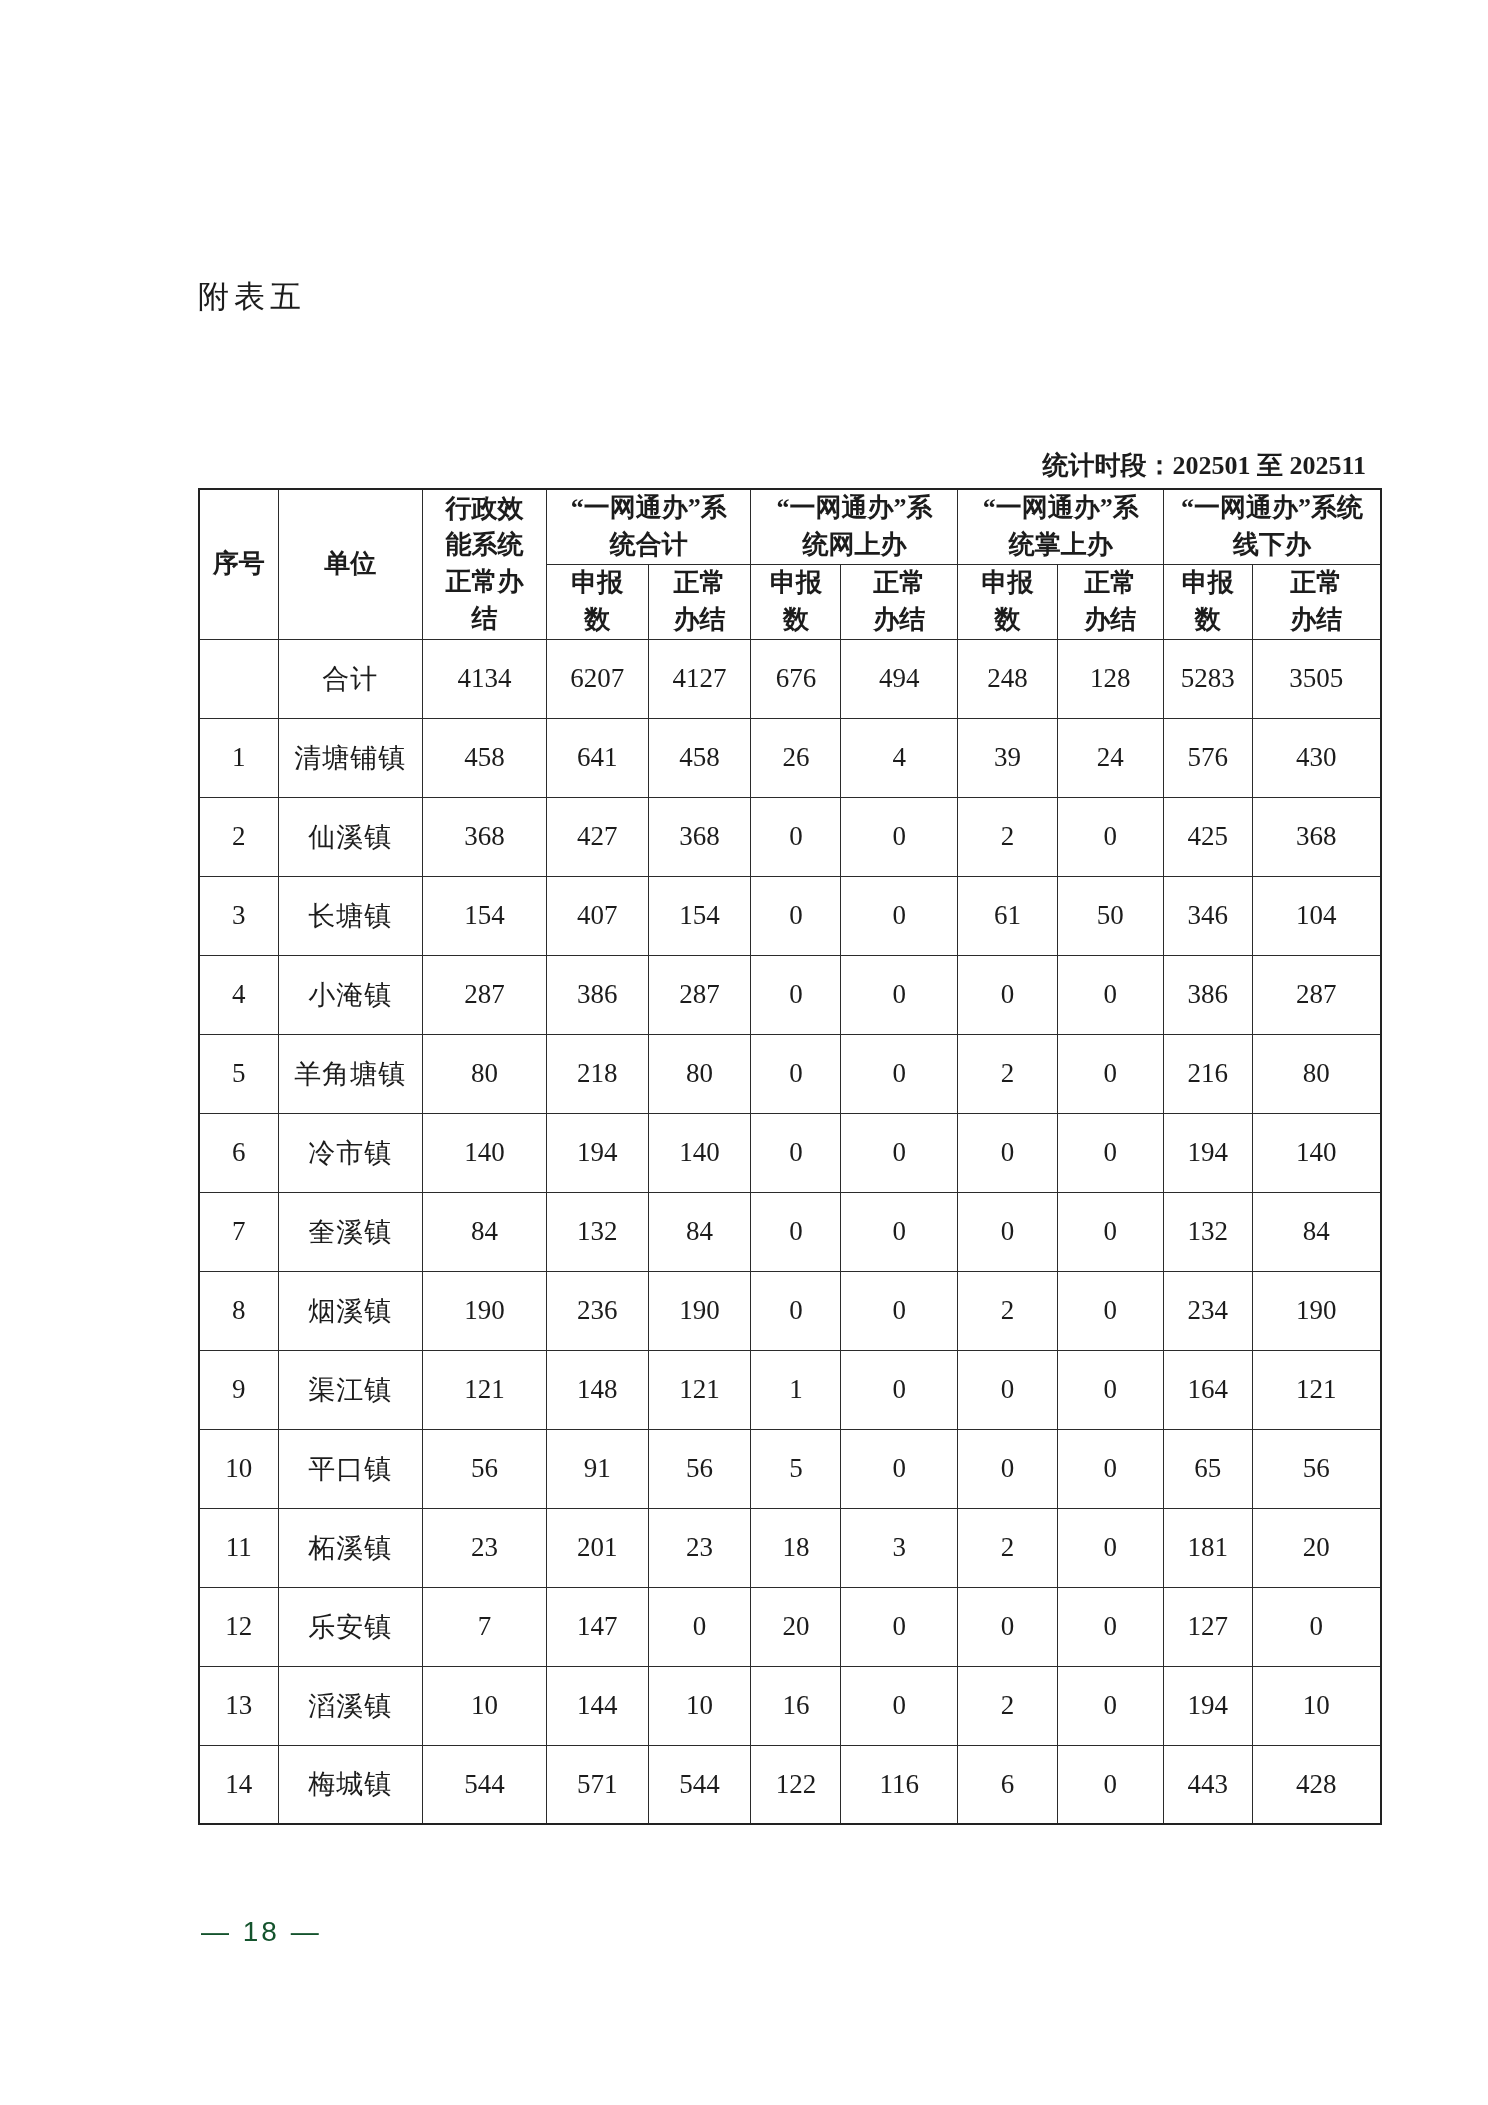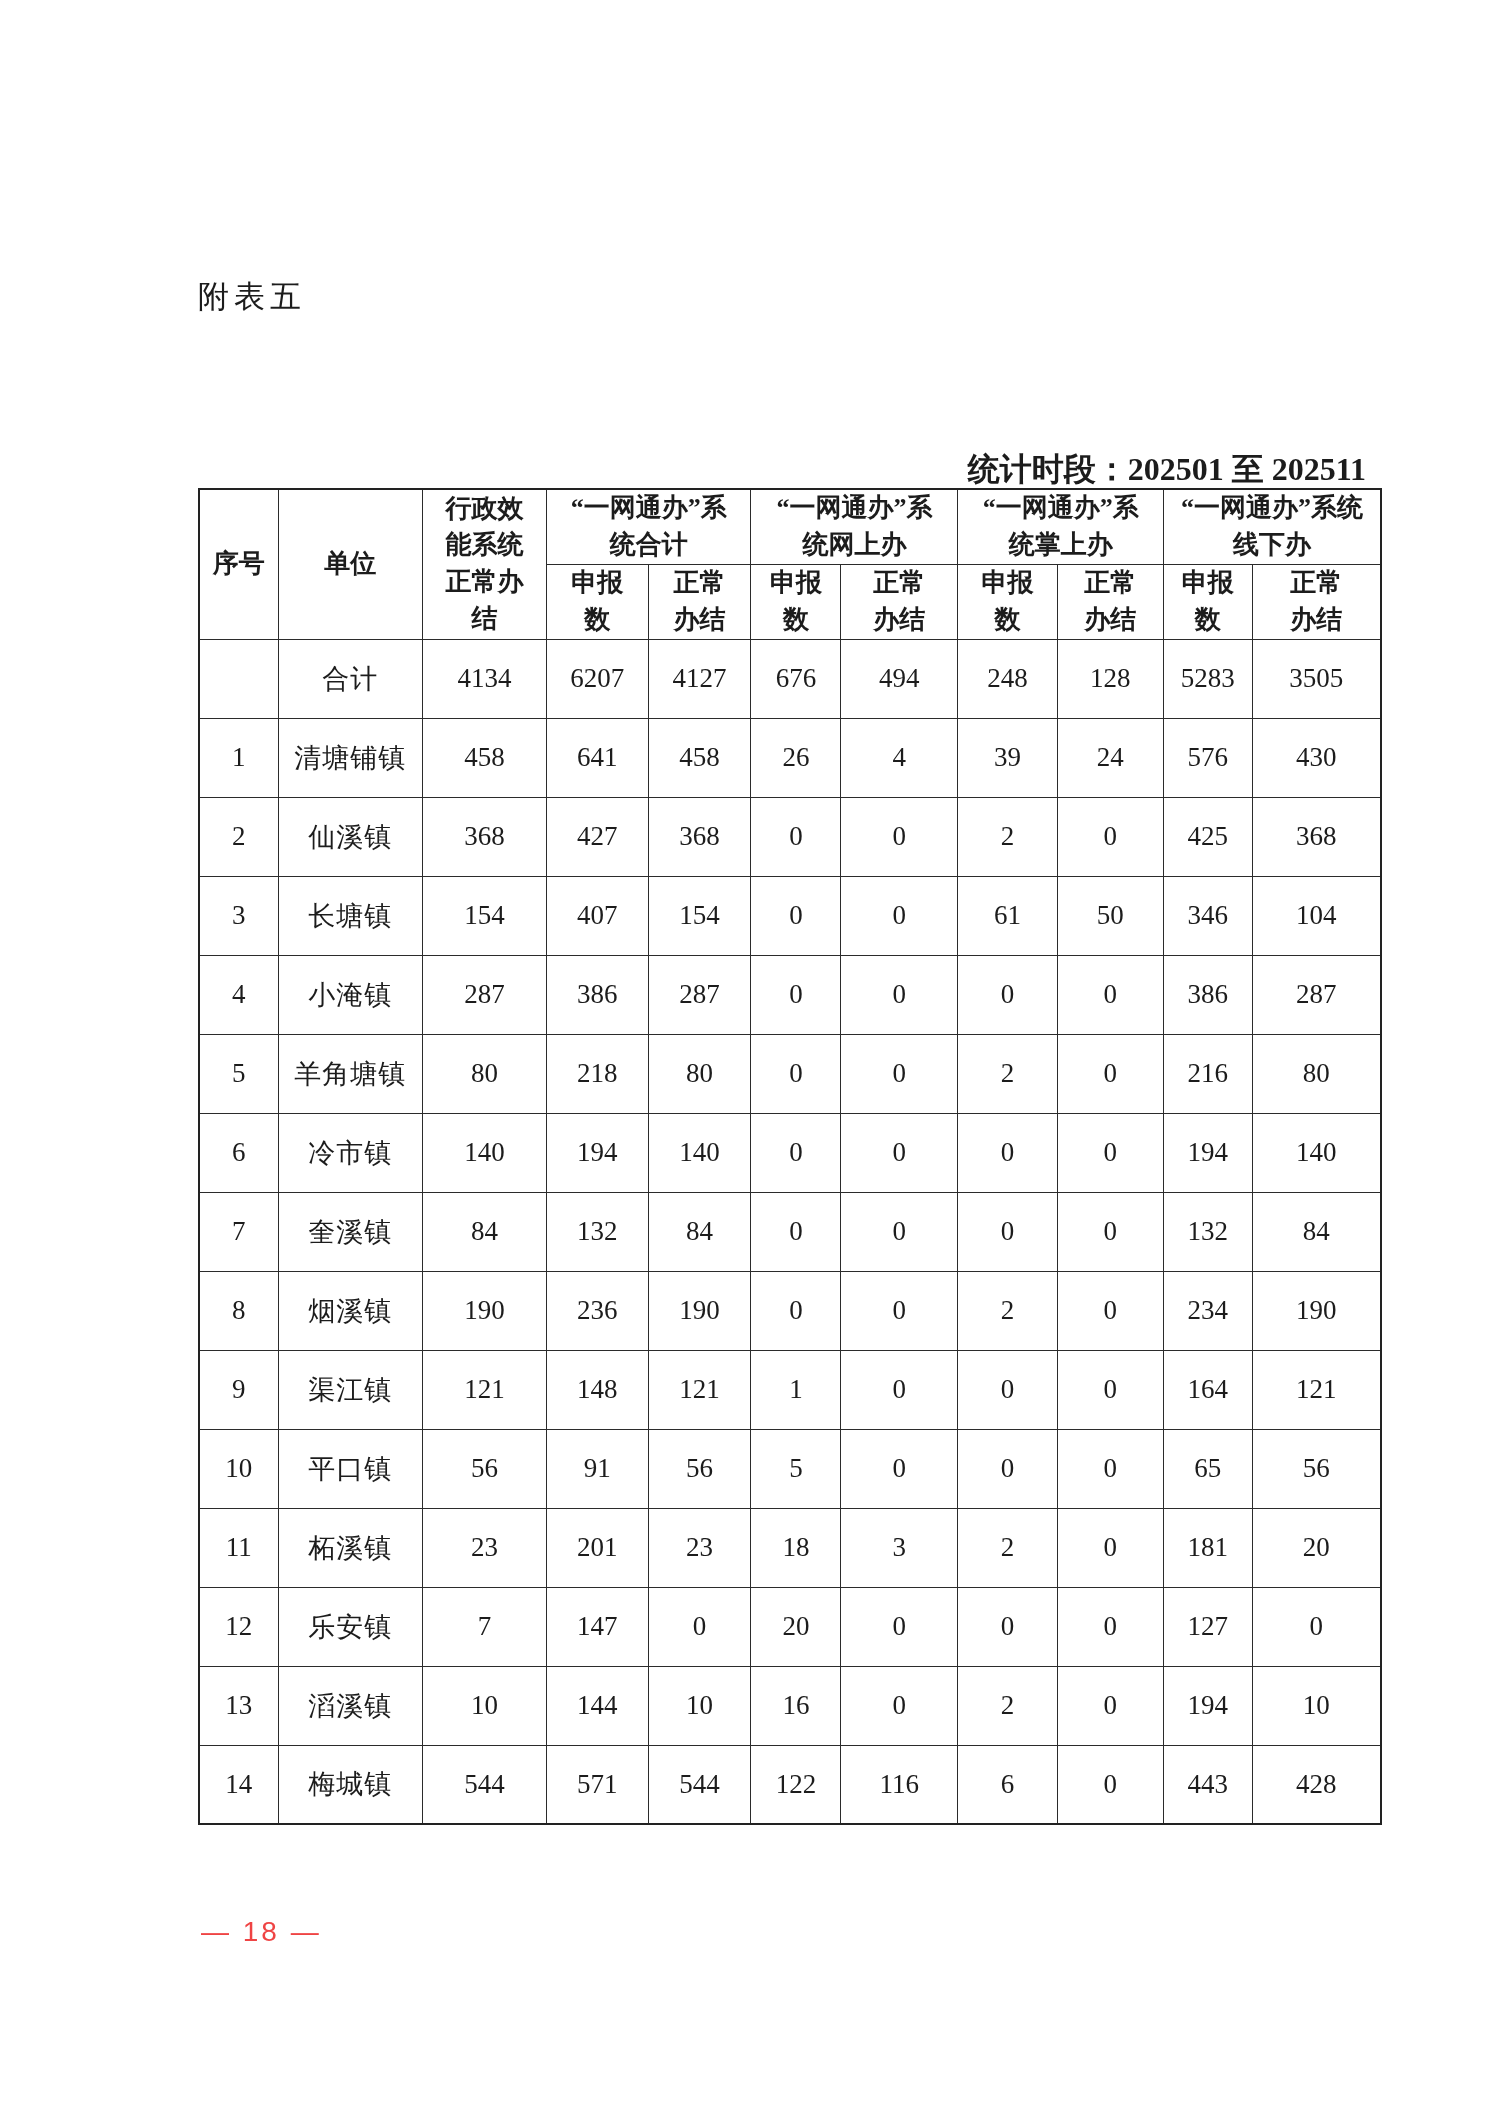--- a/index.html
+++ b/index.html
@@ -17,21 +17,21 @@
     font-size:31px;letter-spacing:5px;
   }
   .doc-title{
     position:absolute;left:0;top:372px;width:100%;
     text-align:center;
     font-size:53px;font-weight:bold;letter-spacing:1px;
     white-space:nowrap;
   }
   .period{
     position:absolute;top:448px;right:122px;
-    font-size:32px;font-weight:bold;
+    font-size:26px;font-weight:bold;
   }
   table.stats{
     position:absolute;left:198px;top:488px;
     width:1184px;
     border-collapse:collapse;
     table-layout:fixed;
     border:2.5px solid #222;
   }
   table.stats th,table.stats td{
     border:1px solid #2b2b2b;
@@ -44,21 +44,21 @@
   }
   table.stats thead tr{height:74px;}
   table.stats tbody tr{height:79px;padding-left:28px;}
   table.stats td{font-size:27px;}
   .wrap{white-space:pre-line;display:inline-block;}
   .cell-unit{letter-spacing:1px;}
   .page-num{
     position:absolute;left:201px;top:1916px;
     font-size:28px;letter-spacing:3px;
     font-family:"Liberation Sans","DejaVu Sans",sans-serif;
-    color:#ef4444;
+    color:#14532d;
   }
 </style>
 </head>
 <body>
 
 <div class="page">
 
   <div class="appendix">附表五</div>
 
 

